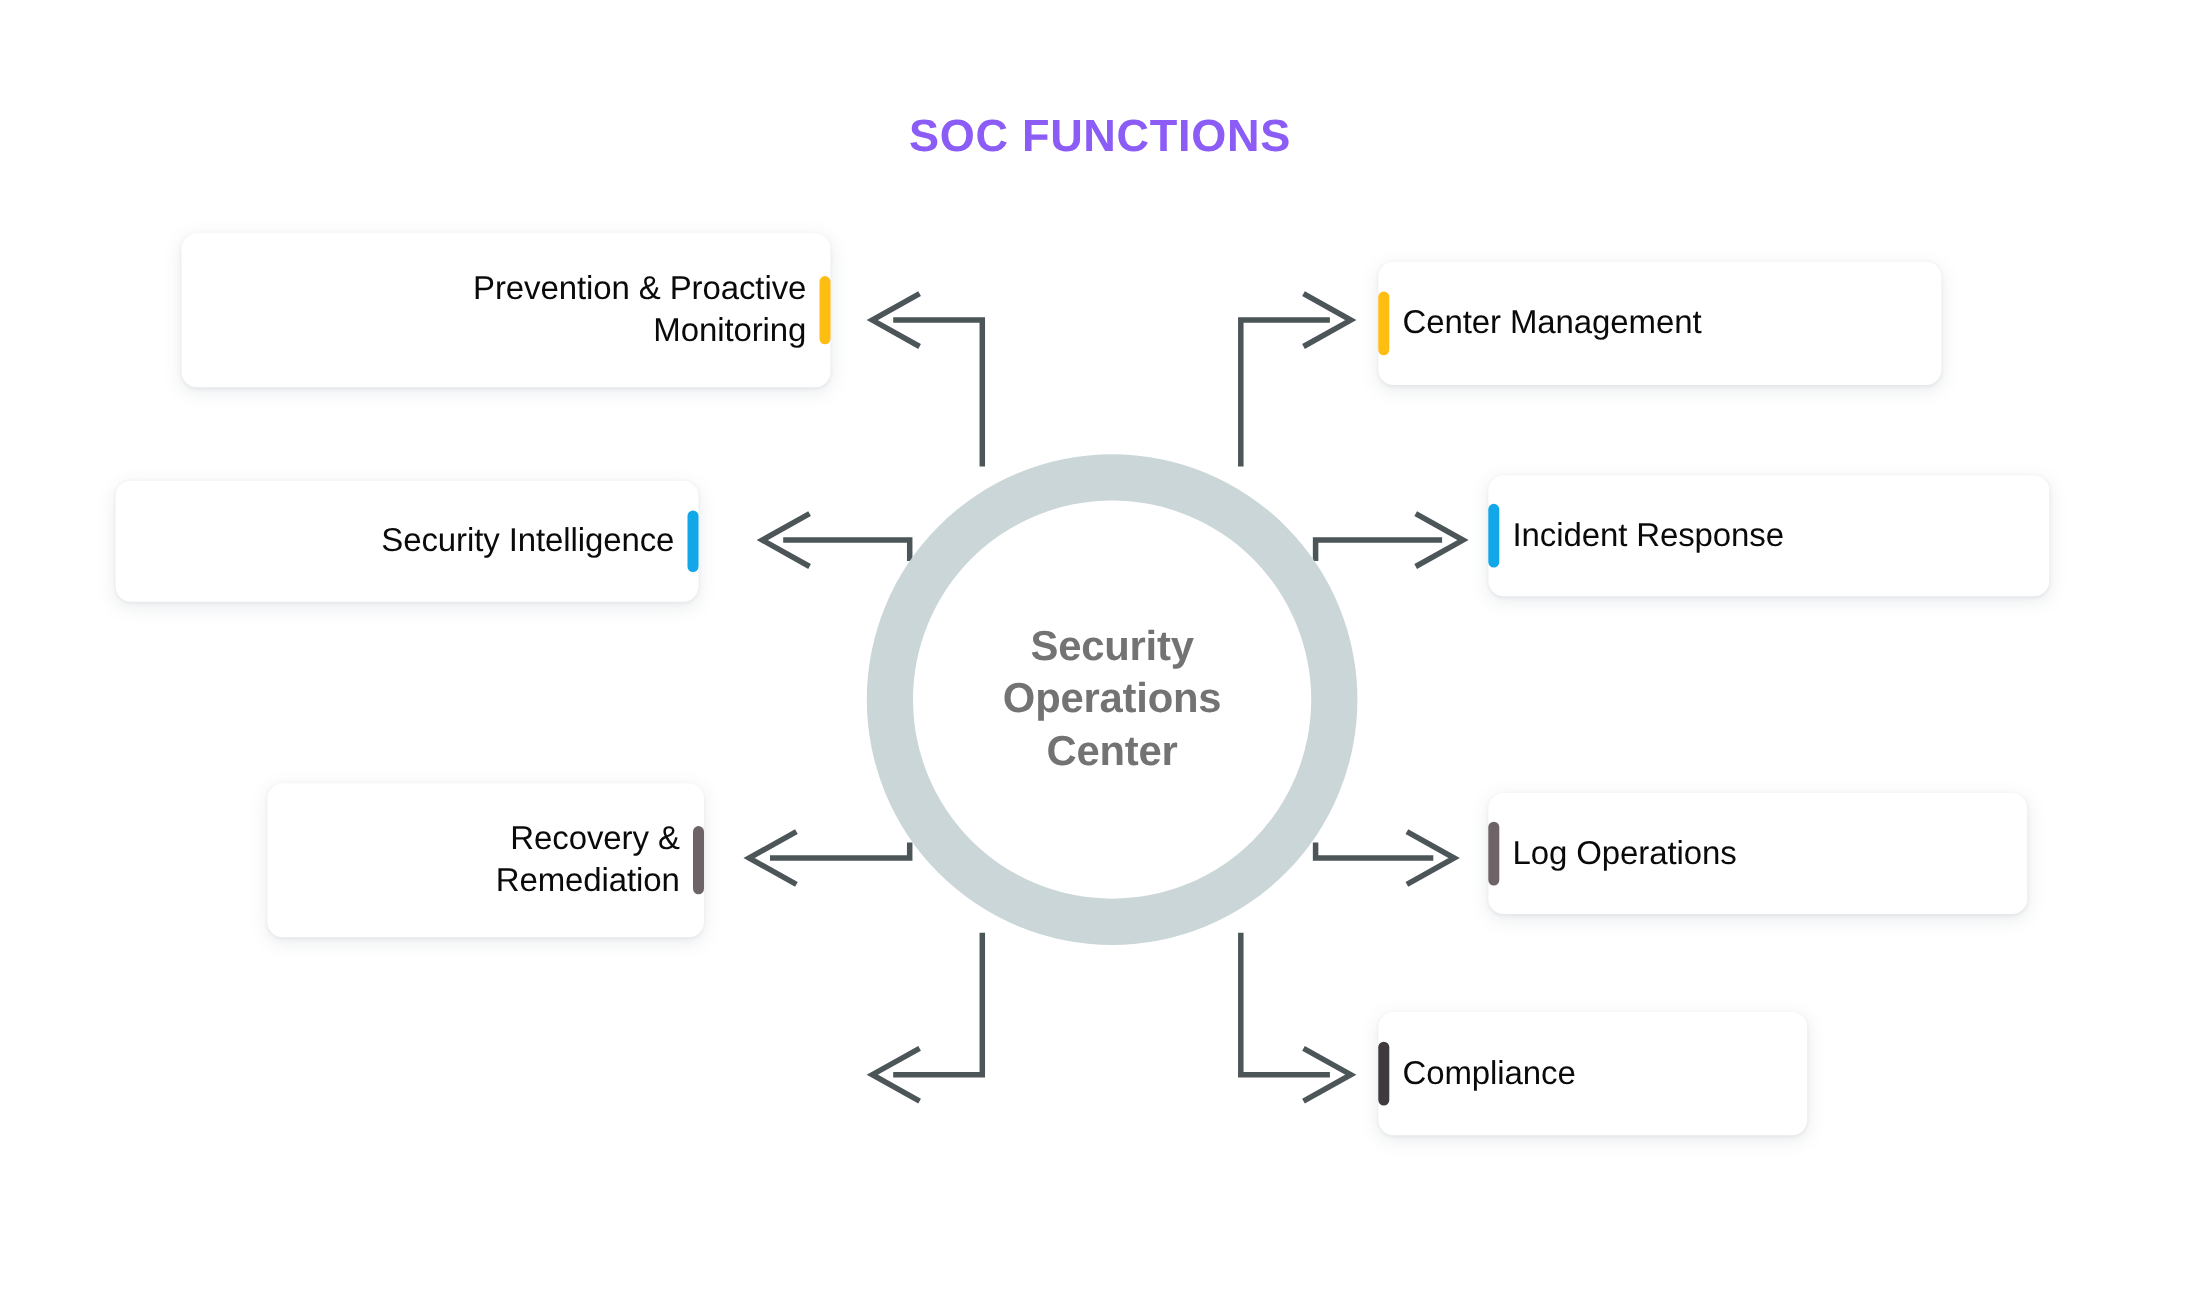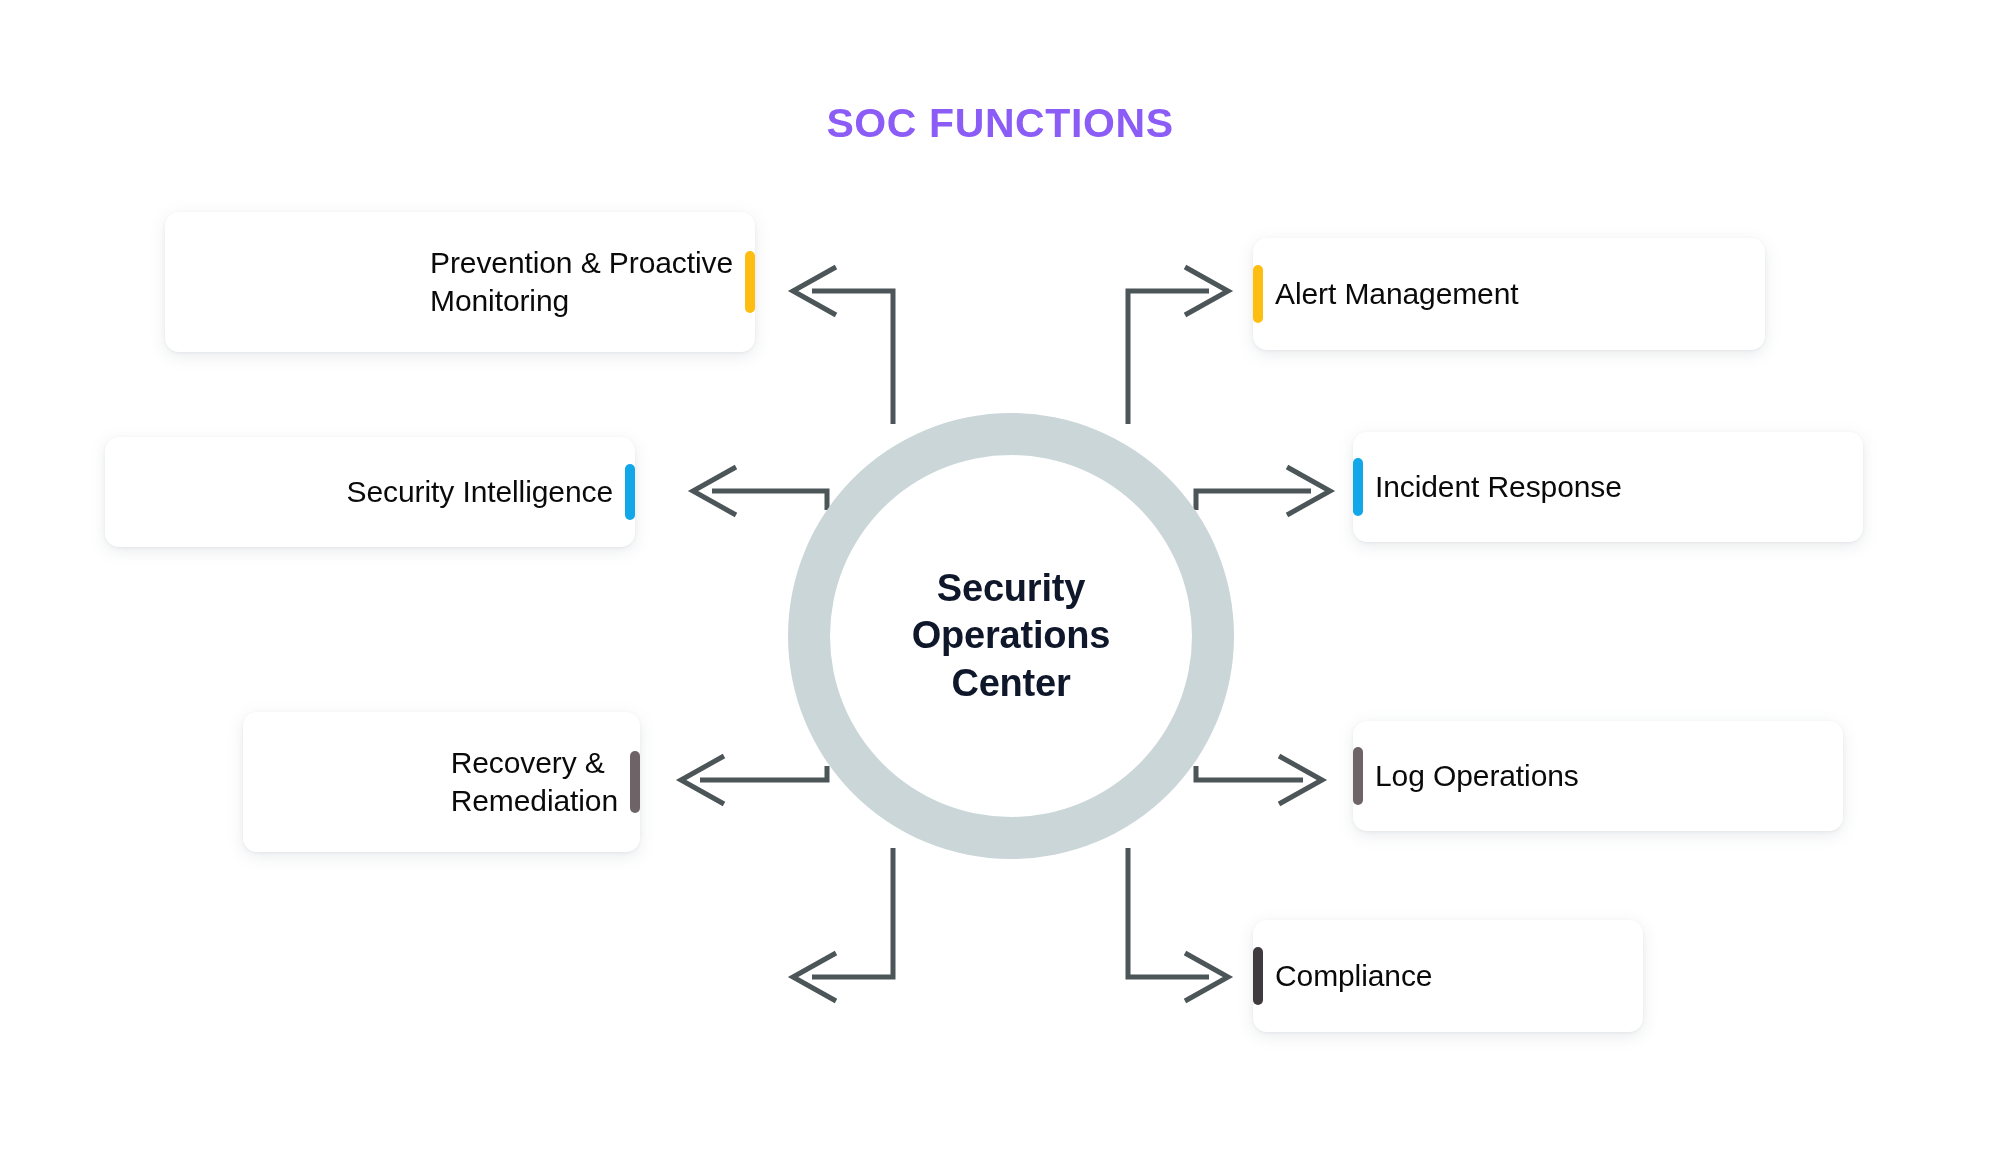--- a/index.html
+++ b/index.html
@@ -65,40 +65,41 @@
     border-radius: 50%;
     background: #ffffff;
     display: flex;
     align-items: center;
     justify-content: center;
   }
   .hub-label {
     font-size: 38px;
     font-weight: bold;
     line-height: 1.24;
-    color: #0f172a;
+    color: #737373;
     text-align: center;
     letter-spacing: -0.2px;
     white-space: pre-line;
   }
 
   
   .card {
     position: absolute;
     background: #ffffff;
     border-radius: 14px;
     box-shadow: 0 4px 16px rgba(120, 130, 140, 0.16),
                 0 1px 3px rgba(120, 130, 140, 0.10);
     display: flex;
     align-items: center;
     box-sizing: border-box;
   }
   .card.left {
     justify-content: flex-end;
     padding-right: 22px;
+    text-align: right;
   }
   .card.right {
     justify-content: flex-start;
     padding-left: 22px;
     text-align: left;
   }
   .card-label {
     font-size: 30px;
     color: #0a0a0a;
     line-height: 1.28;
@@ -184,21 +185,21 @@
   </div>
 
   <div class="card left" style="left:105px; top:437px; width:530px; height:110px;">
     <div class="card-label">Security Intelligence</div>
     <span class="accent" style="background:#12a7e8; height:56px;"></span>
   </div>
 
 
   <div class="card right" style="left:1253px; top:238px; width:512px; height:112px;">
     <span class="accent" style="background:#febd11; height:58px;"></span>
-    <div class="card-label">Alert Management</div>
+    <div class="card-label">Center Management</div>
   </div>
 
   <div class="card right" style="left:1353px; top:432px; width:510px; height:110px;">
     <span class="accent" style="background:#12a7e8; height:58px;"></span>
     <div class="card-label">Incident Response</div>
   </div>
 
   <div class="card right" style="left:1353px; top:721px; width:490px; height:110px;">
     <span class="accent" style="background:#6e6468; height:58px;"></span>
     <div class="card-label">Log Operations</div>

